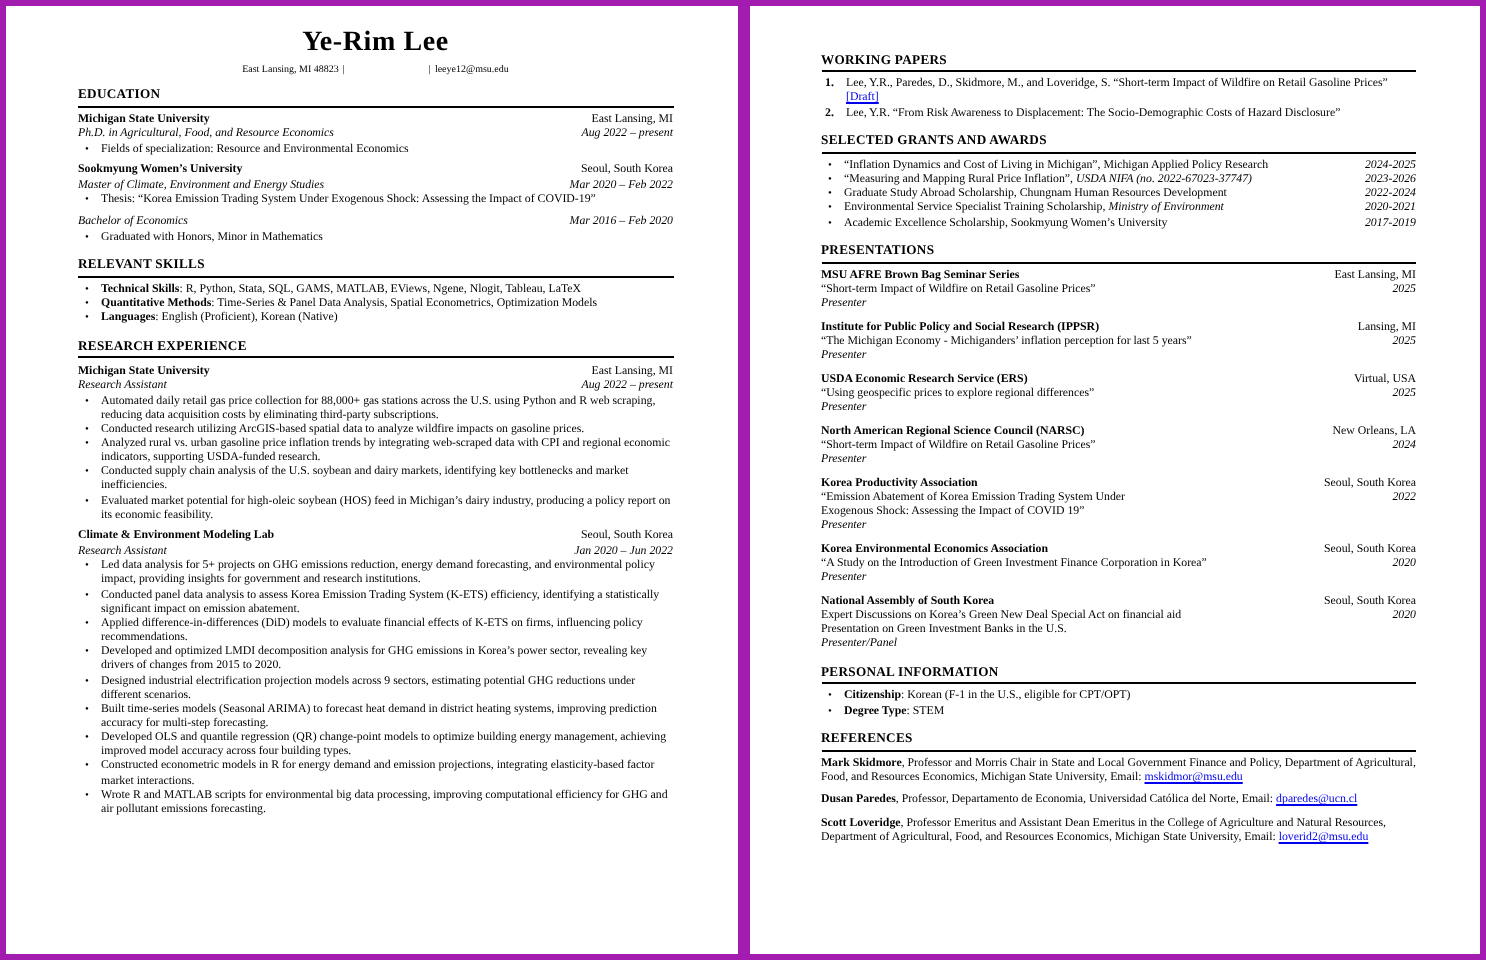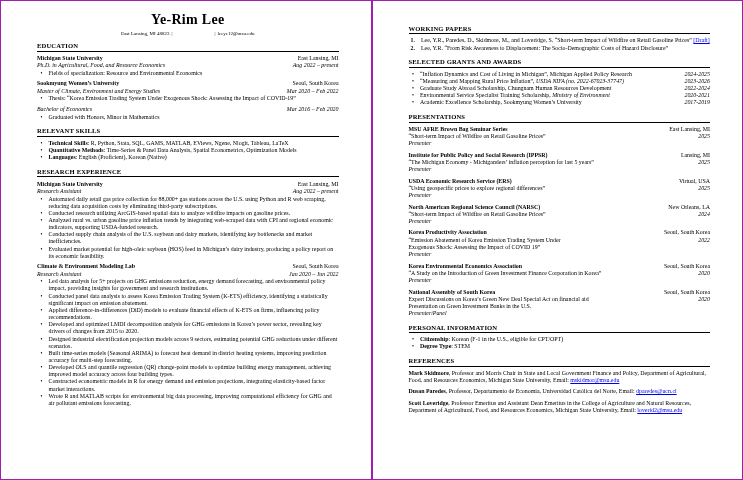--- a/index.html
+++ b/index.html
@@ -1,19 +1,19 @@
 <!DOCTYPE html>
 <html><head>
 <meta charset="utf-8">
 <style>
   * { box-sizing: border-box; margin: 0; padding: 0; }
   html, body { width: 743px; height: 480px; background: #efefef; }
   body { font-family: "Liberation Serif", "DejaVu Serif", serif; color: #000; }
   .spread { display: flex; width: 743px; height: 480px; }
-  .page { flex: 0 0 371.5px; height: 480px; background: #fff; border: 1px solid #a21caf; overflow: hidden; }
+  .page { flex: 0 0 371.5px; height: 480px; background: #fff; border: 3px solid #a21caf; overflow: hidden; }
   .inner { padding: 11px 32px 0 36px; }
   .inner.p2 { padding-top: 17px; }
 
   .name { text-align: center; font-size: 14px; font-weight: bold; letter-spacing: .3px; }
   .contact { text-align: center; font-size: 5px; margin-top: 2.5px; }
   .contact .sep { margin: 0 2px; }
   .redacted { display: inline-block; width: 38px; }
 
   .sec { font-weight: bold; font-size: 6.6px; border-bottom: 1px solid #000;
          padding-bottom: 1.5px; margin: 6.5px 0 3px; letter-spacing: .15px; }

